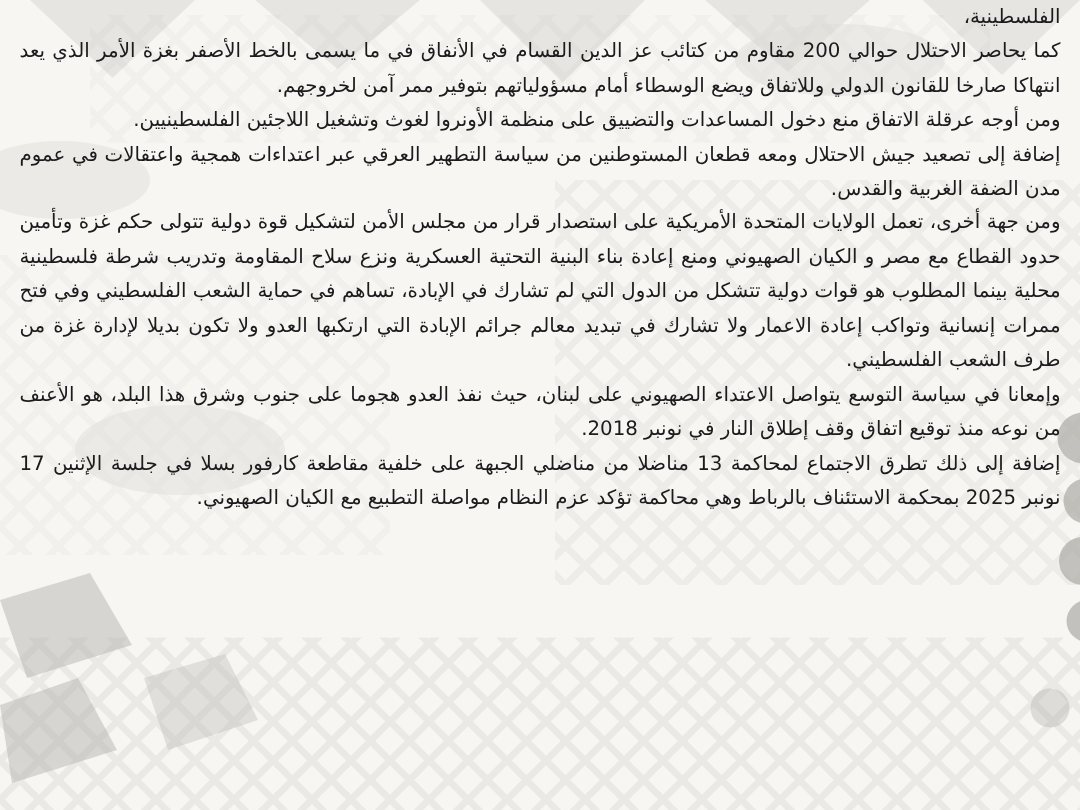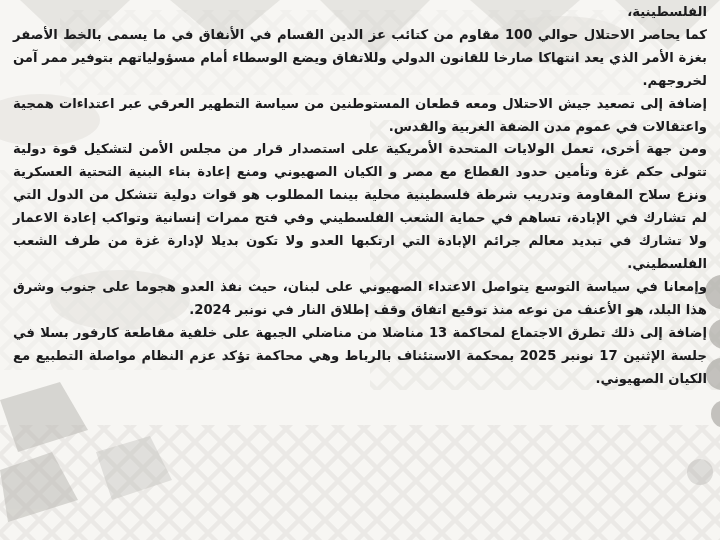--- a/index.html
+++ b/index.html
@@ -16,21 +16,21 @@
     pointer-events: none;
   }
   .textlayer {
     position: absolute;
     inset: 0;
     padding: 1px 13px 0 13px;
     direction: rtl;
     unicode-bidi: embed;
     text-align: justify;
     font-family: "DejaVu Sans", sans-serif;
-    font-weight: 700;
+    font-weight: 400;
     font-size: 13.2px;
     line-height: 22.9px;
     color: #1b1b1d;
     -webkit-font-smoothing: antialiased;
   }
   .textlayer p {
     margin: 0;
     padding: 0;
   }
 </style>
@@ -75,20 +75,21 @@
 
     <g fill="#dddbd6" opacity="0.45">
       <ellipse cx="40" cy="120" rx="60" ry="26"></ellipse>
       <ellipse cx="560" cy="40" rx="70" ry="24"></ellipse>
       <ellipse cx="120" cy="300" rx="70" ry="30"></ellipse>
     </g>
   </svg>
 
   <div class="textlayer">
       <p>الفلسطينية،</p>
-      <p>كما يحاصر الاحتلال حوالي 100 مقاوم من كتائب عز الدين القسام في الأنفاق في ما يسمى بالخط الأصفر بغزة الأمر الذي يعد انتهاكا صارخا للقانون الدولي وللاتفاق ويضع الوسطاء أمام مسؤولياتهم بتوفير ممر آمن لخروجهم.</p>
+      <p>كما يحاصر الاحتلال حوالي 200 مقاوم من كتائب عز الدين القسام في الأنفاق في ما يسمى بالخط الأصفر بغزة الأمر الذي يعد انتهاكا صارخا للقانون الدولي وللاتفاق ويضع الوسطاء أمام مسؤولياتهم بتوفير ممر آمن لخروجهم.</p>
+      <p>ومن أوجه عرقلة الاتفاق منع دخول المساعدات والتضييق على منظمة الأونروا لغوث وتشغيل اللاجئين الفلسطينيين.</p>
       <p>إضافة إلى تصعيد جيش الاحتلال ومعه قطعان المستوطنين من سياسة التطهير العرقي عبر اعتداءات همجية واعتقالات في عموم مدن الضفة الغربية والقدس.</p>
       <p>ومن جهة أخرى، تعمل الولايات المتحدة الأمريكية على استصدار قرار من مجلس الأمن لتشكيل قوة دولية تتولى حكم غزة وتأمين حدود القطاع مع مصر و الكيان الصهيوني ومنع إعادة بناء البنية التحتية العسكرية ونزع سلاح المقاومة وتدريب شرطة فلسطينية محلية بينما المطلوب هو قوات دولية تتشكل من الدول التي لم تشارك في الإبادة، تساهم في حماية الشعب الفلسطيني وفي فتح ممرات إنسانية وتواكب إعادة الاعمار ولا تشارك في تبديد معالم جرائم الإبادة التي ارتكبها العدو ولا تكون بديلا لإدارة غزة من طرف الشعب الفلسطيني.</p>
-      <p>وإمعانا في سياسة التوسع يتواصل الاعتداء الصهيوني على لبنان، حيث نفذ العدو هجوما على جنوب وشرق هذا البلد، هو الأعنف من نوعه منذ توقيع اتفاق وقف إطلاق النار في نونبر 2024.</p>
+      <p>وإمعانا في سياسة التوسع يتواصل الاعتداء الصهيوني على لبنان، حيث نفذ العدو هجوما على جنوب وشرق هذا البلد، هو الأعنف من نوعه منذ توقيع اتفاق وقف إطلاق النار في نونبر 2018.</p>
       <p>إضافة إلى ذلك تطرق الاجتماع لمحاكمة 13 مناضلا من مناضلي الجبهة على خلفية مقاطعة كارفور بسلا في جلسة الإثنين 17 نونبر 2025 بمحكمة الاستئناف بالرباط وهي محاكمة تؤكد عزم النظام مواصلة التطبيع مع الكيان الصهيوني.</p>
     </div>
 
 </div>
 
 </body></html>

